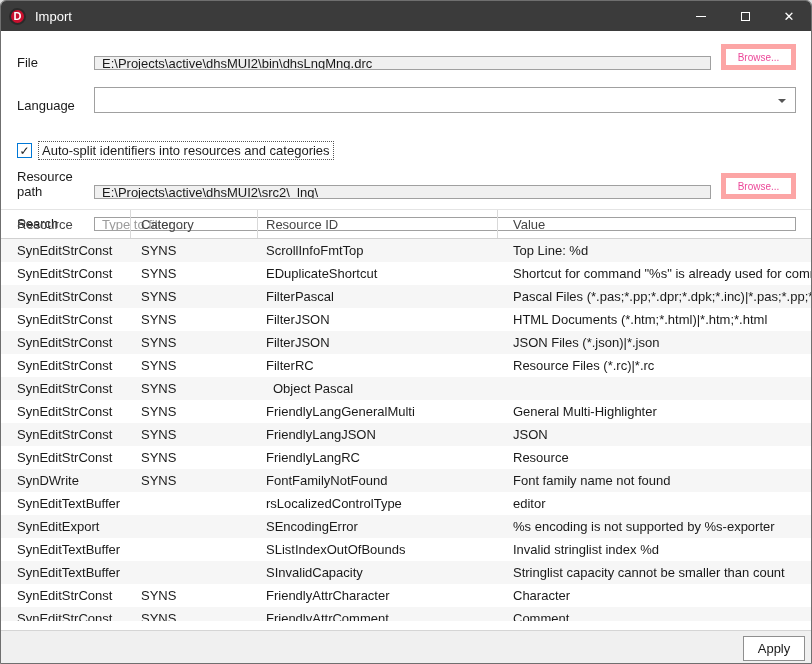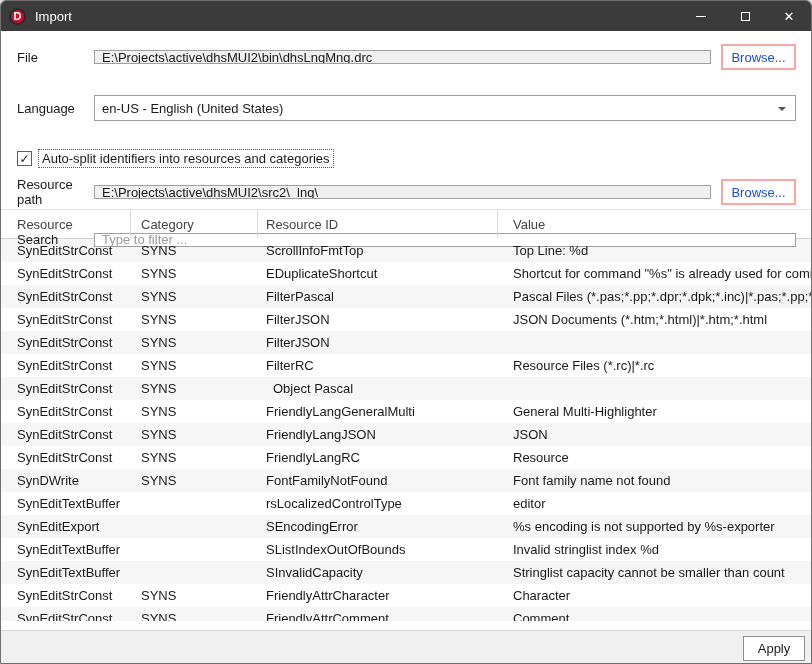--- a/index.html
+++ b/index.html
@@ -25,32 +25,32 @@
   .title-text{ margin-left:9px; font-size:13px; flex:1 1 auto; }
   .win-btn{
     width:44px; height:30px; display:flex; align-items:center; justify-content:center;
     color:#ffffff; font-size:13px; cursor:default;
   }
   .glyph-min{ width:10px; height:1px; background:#fff; display:inline-block; }
   .glyph-max{ width:9px; height:9px; border:1px solid #fff; display:inline-block; }
 
   
   .form-area{ height:178px; padding-top:13px; }
-  .frow{ display:flex; align-items:center; padding:0 15px 17px 16px; margin-bottom:8px; }
+  .frow{ display:flex; align-items:flex-end; padding:0 15px 17px 16px; }
   .flabel{ width:77px; flex:0 0 77px; font-size:13px; color:#1a1a1a; }
   .tbox{
     height:14px; border:1px solid #a0a0a0; background:#f0f0f0; color:#1a1a1a;
     font-family:"Liberation Sans",sans-serif; font-size:13px; padding:0 7px;
     flex:1 1 auto; min-width:0;
   }
   .tbox.white{ background:#ffffff; }
   .tbox::placeholder{ color:#9b9b9b; }
   .btn{
     height:26px; width:75px; margin-left:10px; flex:0 0 75px;
-    background:#ffffff; border:2px solid #fca5a5; font-size:13px; color:#1d4ed8;
+    background:#ffffff; border:5px solid #fca5a5; font-size:10px; color:#ec4899;
     display:flex; align-items:center; justify-content:center;
   }
   .combo{
     height:26px; border:1px solid #a0a0a0; background:#ffffff; flex:1 1 auto;
     display:flex; align-items:center; padding:0 7px; font-size:13px; color:#1a1a1a;
     position:relative;
   }
   .combo-arrow{
     position:absolute; right:9px; top:11px;
     width:0; height:0; border-left:4px solid transparent; border-right:4px solid transparent;
@@ -128,21 +128,20 @@
 
     <div class="frow">
       <div class="flabel">File</div>
       <input class="tbox" readonly="" value="E:\Projects\active\dhsMUI2\bin\dhsLngMng.drc" style="">
       <div class="btn">Browse...</div>
     </div>
 
     <div class="frow">
       <div class="flabel">Language</div>
       <div class="combo">
-        <span>en-US - English (United States)</span>
         <span class="combo-arrow"></span>
       </div>
     </div>
 
     <div class="chkrow">
       <div class="checkbox">✓</div>
       <div class="chklabel">Auto-split identifiers into resources and categories</div>
     </div>
 
     <div class="frow">
@@ -181,26 +180,27 @@
       <div class="trow alt">
         <div class="tcell c-resource">SynEditStrConst</div>
         <div class="tcell c-category">SYNS</div>
         <div class="tcell c-id">FilterPascal</div>
         <div class="tcell c-value">Pascal Files (*.pas;*.pp;*.dpr;*.dpk;*.inc)|*.pas;*.pp;*.dpr</div>
       </div>
       <div class="trow">
         <div class="tcell c-resource">SynEditStrConst</div>
         <div class="tcell c-category">SYNS</div>
         <div class="tcell c-id">FilterJSON</div>
-        <div class="tcell c-value">JSON Documents (*.htm;*.html)|*.htm;*.html</div>
+        <div class="tcell c-value">HTML Documents (*.htm;*.html)|*.htm;*.html</div>
       </div>
       <div class="trow alt">
         <div class="tcell c-resource">SynEditStrConst</div>
         <div class="tcell c-category">SYNS</div>
         <div class="tcell c-id">FilterJSON</div>
+        <div class="tcell c-value">JSON Files (*.json)|*.json</div>
       </div>
       <div class="trow">
         <div class="tcell c-resource">SynEditStrConst</div>
         <div class="tcell c-category">SYNS</div>
         <div class="tcell c-id">FilterRC</div>
         <div class="tcell c-value">Resource Files (*.rc)|*.rc</div>
       </div>
       <div class="trow alt">
         <div class="tcell c-resource">SynEditStrConst</div>
         <div class="tcell c-category">SYNS</div>

